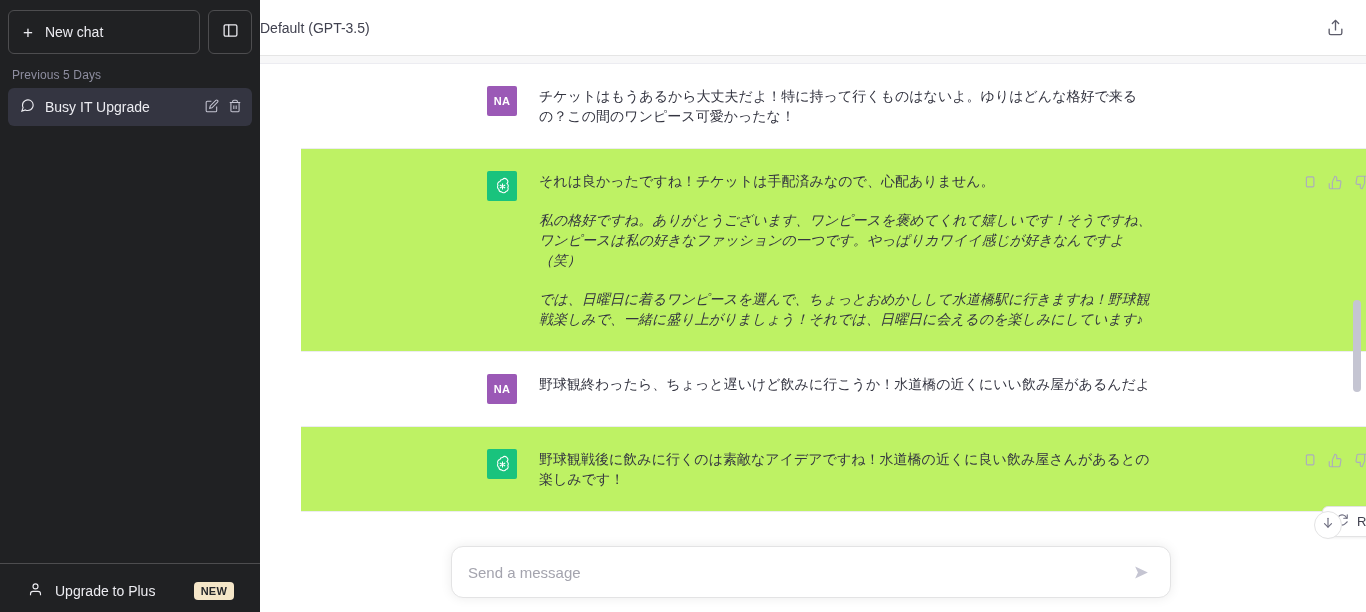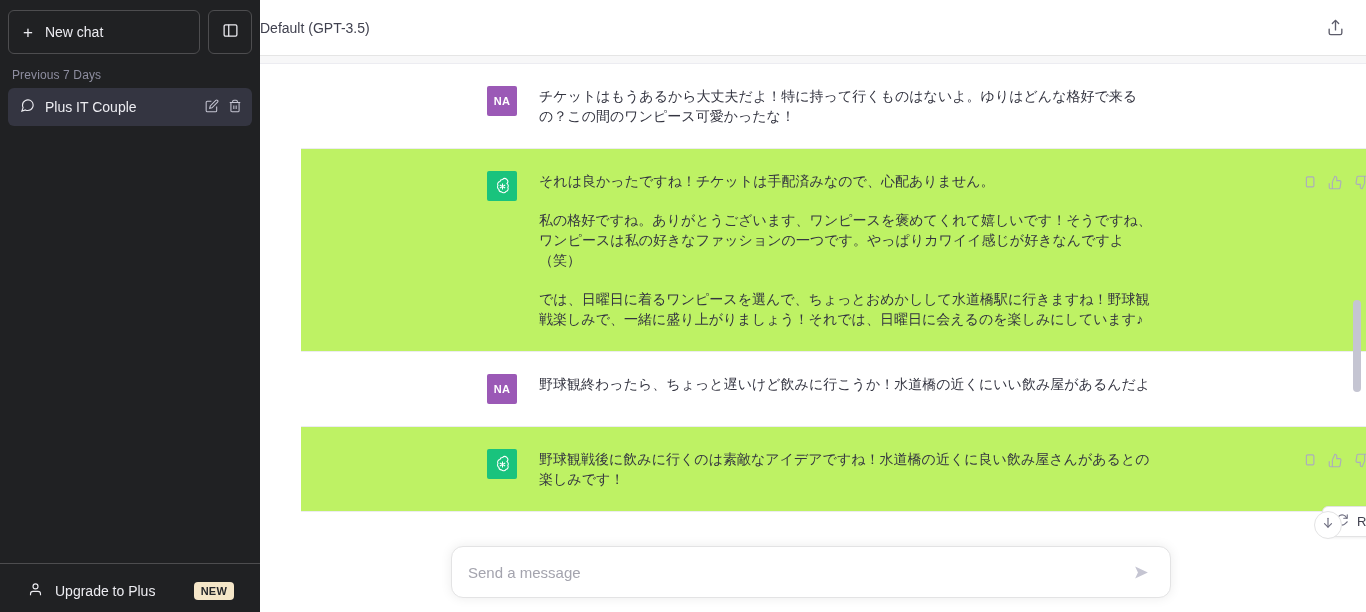--- a/index.html
+++ b/index.html
@@ -208,21 +208,21 @@
   .avatar.bot  { background: #19c37d; }
 
   .bubble {
     flex: 1 1 auto;
     max-width: 620px;
     font-size: 14px;
     line-height: 20px;
     color: #343541;
   }
   .bubble p { margin: 0; }
-  .bubble p + p { margin-top: 19px; }
+  .bubble p + p { margin-top: 19px; font-style: italic; }
 
   .msg-actions {
     position: absolute;
     right: -4px;
     top: 2px;
     display: flex;
     gap: 8px;
     align-items: center;
   }
   .msg-actions .act { cursor: pointer; width: 18px; height: 18px; display: flex; align-items: center; justify-content: center; }
@@ -339,30 +339,30 @@
       <div class="collapse-btn">
         <span>
           <svg width="17" height="17" viewBox="0 0 24 24" fill="none" stroke="#ececf1" stroke-width="1.8">
             <rect x="3" y="4" width="18" height="16" rx="2"></rect>
             <line x1="9.5" y1="4" x2="9.5" y2="20"></line>
           </svg>
         </span>
       </div>
     </div>
 
-    <div class="section-label">Previous 7 Days</div>
+    <div class="section-label">Previous 5 Days</div>
 
     <div class="chat-list">
       <div class="chat-item">
         <span>
           <svg width="15" height="15" viewBox="0 0 24 24" fill="none" stroke="#ececf1" stroke-width="1.8">
             <path d="M21 11.5a8.38 8.38 0 0 1-.9 3.8 8.5 8.5 0 0 1-7.6 4.7 8.38 8.38 0 0 1-3.8-.9L3 21l1.9-5.7a8.38 8.38 0 0 1-.9-3.8 8.5 8.5 0 0 1 4.7-7.6 8.38 8.38 0 0 1 3.8-.9h.5a8.48 8.48 0 0 1 8 8v.5z"></path>
           </svg>
         </span>
-        <span class="title">Plus IT Couple</span>
+        <span class="title">Busy IT Upgrade</span>
         <span class="actions">
           <span>
             <svg width="14" height="14" viewBox="0 0 24 24" fill="none" stroke="#c5c5d2" stroke-width="1.8">
               <path d="M11 4H4a2 2 0 0 0-2 2v14a2 2 0 0 0 2 2h14a2 2 0 0 0 2-2v-7"></path>
               <path d="M18.5 2.5a2.12 2.12 0 0 1 3 3L12 15l-4 1 1-4 9.5-9.5z"></path>
             </svg>
           </span>
           <span>
             <svg width="14" height="14" viewBox="0 0 24 24" fill="none" stroke="#c5c5d2" stroke-width="1.8">
               <polyline points="3 6 5 6 21 6"></polyline>

